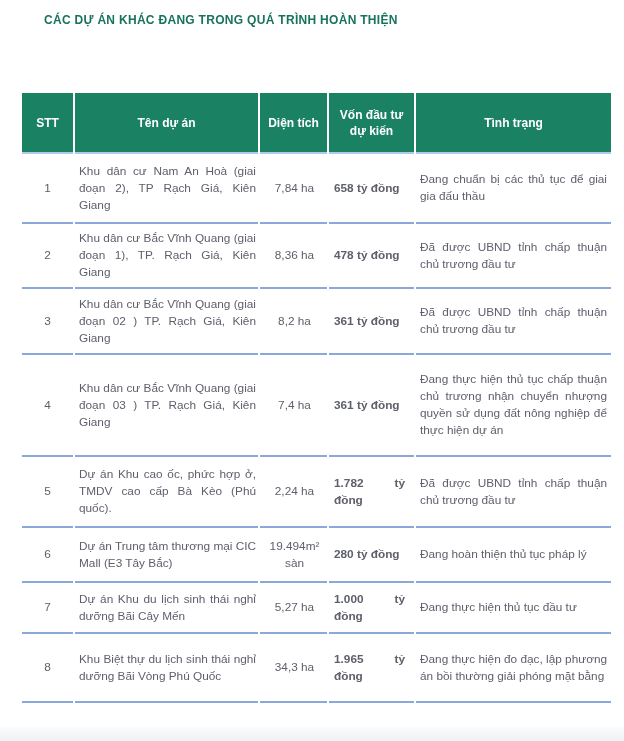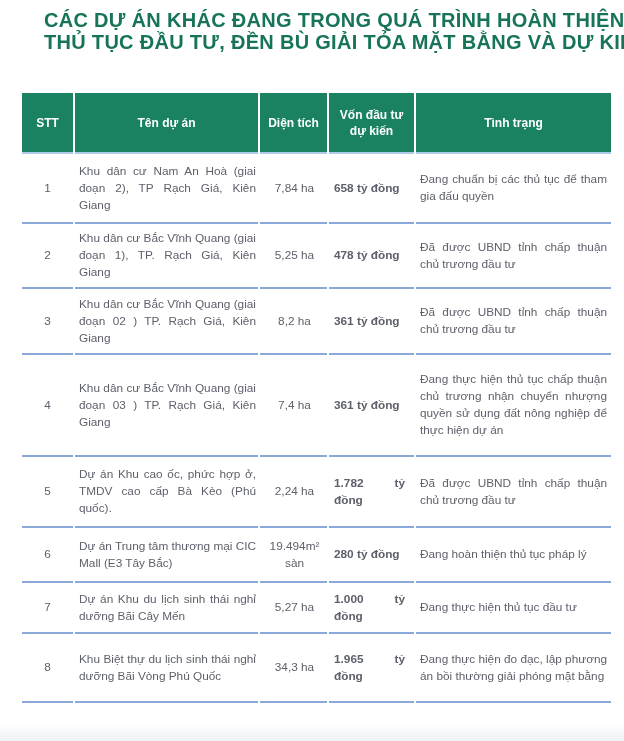--- a/index.html
+++ b/index.html
@@ -10,21 +10,21 @@
     --text:#5d5f6a;
   }
   *{margin:0;padding:0;box-sizing:border-box;}
   html,body{background:#ffffff;}
   body{
     width:624px;height:741px;position:relative;overflow:hidden;
     font-family:"Liberation Sans","DejaVu Sans",sans-serif;
   }
   .title{
     position:absolute;left:44px;top:9px;width:540px;
-    color:var(--title);font-weight:bold;font-size:20px;line-height:22px;
+    color:var(--title);font-weight:bold;font-size:12px;line-height:22px;
     letter-spacing:.3px;
   }
   .title .line{display:block;white-space:nowrap;}
   table.projects{
     position:absolute;left:20px;top:93px;width:593px;
     border-collapse:separate;border-spacing:2px 0;table-layout:fixed;
     font-size:11.8px;color:var(--text);
   }
   col.c-stt{width:51px;}
   col.c-name{width:183px;}
@@ -50,21 +50,20 @@
   .footer-strip{
     position:absolute;left:0;bottom:0;width:624px;height:14px;
     background:linear-gradient(180deg,#fbfcfd 0%,#eff1f4 100%);
   }
 </style>
 </head>
 <body>
 
 <div class="title">
   <span class="line">CÁC DỰ ÁN KHÁC ĐANG TRONG QUÁ TRÌNH HOÀN THIỆN</span>
-  <span class="line">THỦ TỤC ĐẦU TƯ, ĐỀN BÙ GIẢI TỎA MẶT BẰNG VÀ DỰ KIẾN</span>
 </div>
 
 <table class="projects">
   <colgroup>
     <col class="c-stt">
       <col class="c-name">
       <col class="c-area">
       <col class="c-cap">
       <col class="c-status">
   </colgroup>
@@ -76,26 +75,26 @@
       <th>Vốn đầu tư dự kiến</th>
       <th>Tình trạng</th>
     </tr>
   </thead>
   <tbody>
     <tr class="r1">
       <td class="stt">1</td>
       <td class="name">Khu dân cư Nam An Hoà (giai đoạn 2), TP Rạch Giá, Kiên Giang</td>
       <td class="area">7,84 ha</td>
       <td class="cap">658 tỷ đồng</td>
-      <td class="status">Đang chuẩn bị các thủ tục để tham gia đấu quyền</td>
+      <td class="status">Đang chuẩn bị các thủ tục để giai gia đấu thầu</td>
     </tr>
     <tr class="r2">
       <td class="stt">2</td>
       <td class="name">Khu dân cư Bắc Vĩnh Quang (giai đoạn 1), TP. Rạch Giá, Kiên Giang</td>
-      <td class="area">5,25 ha</td>
+      <td class="area">8,36 ha</td>
       <td class="cap">478 tỷ đồng</td>
       <td class="status">Đã được UBND tỉnh chấp thuận chủ trương đầu tư</td>
     </tr>
     <tr class="r3">
       <td class="stt">3</td>
       <td class="name">Khu dân cư Bắc Vĩnh Quang (giai đoạn 02 ) TP. Rạch Giá, Kiên Giang</td>
       <td class="area">8,2 ha</td>
       <td class="cap">361 tỷ đồng</td>
       <td class="status">Đã được UBND tỉnh chấp thuận chủ trương đầu tư</td>
     </tr>

